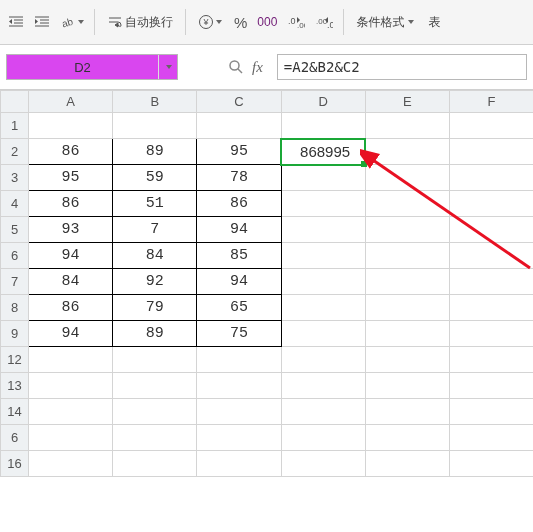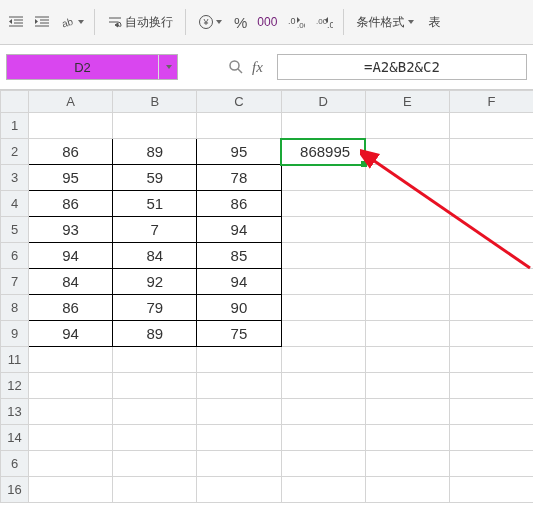--- a/index.html
+++ b/index.html
@@ -103,21 +103,20 @@
     flex: 1;
     height: 24px;
     border: 1px solid #b8b8b8;
     background: #fff;
     padding: 0 6px;
     display: flex;
     align-items: center;
     font-size: 14px;
     font-family: Consolas, monospace;
     color: #333;
-    justify-content: center;
   }
   
   .grid-area {
     position: relative;
     width: 533px;
     height: calc(532px - 44px - 44px);
     overflow: hidden;
   }
   table.sheet {
     border-collapse: collapse;
@@ -151,20 +150,21 @@
     font-size: 13px;
     color: #555;
   }
   table.sheet td {
     background: #fff;
     text-align: center;
   }
   
   td.bordered {
     border: 1px solid #000 !important;
+    font-family: Liberation Mono, monospace;
   }
   
   tr.hdr-row th { height: 22px; }
   tr.data-row td, tr.data-row th { height: 26px; }
   
   .active-cell-overlay {
     position: absolute;
     border: 2px solid #1aa837;
     pointer-events: none;
     box-sizing: border-box;
@@ -367,39 +367,30 @@
           <td class="bordered">92</td>
           <td class="bordered">94</td>
           <td></td>
           <td></td>
           <td></td>
         </tr>
     <tr class="data-row">
           <th class="rowhdr">8</th>
           <td class="bordered">86</td>
           <td class="bordered">79</td>
-          <td class="bordered">90</td>
+          <td class="bordered">65</td>
           <td></td>
           <td></td>
           <td></td>
         </tr>
     <tr class="data-row">
           <th class="rowhdr">9</th>
           <td class="bordered">94</td>
           <td class="bordered">89</td>
           <td class="bordered">75</td>
-          <td></td>
-          <td></td>
-          <td></td>
-        </tr>
-    <tr class="data-row">
-          <th class="rowhdr">11</th>
-          <td></td>
-          <td></td>
-          <td></td>
           <td></td>
           <td></td>
           <td></td>
         </tr>
     <tr class="data-row">
           <th class="rowhdr">12</th>
           <td></td>
           <td></td>
           <td></td>
           <td></td>

